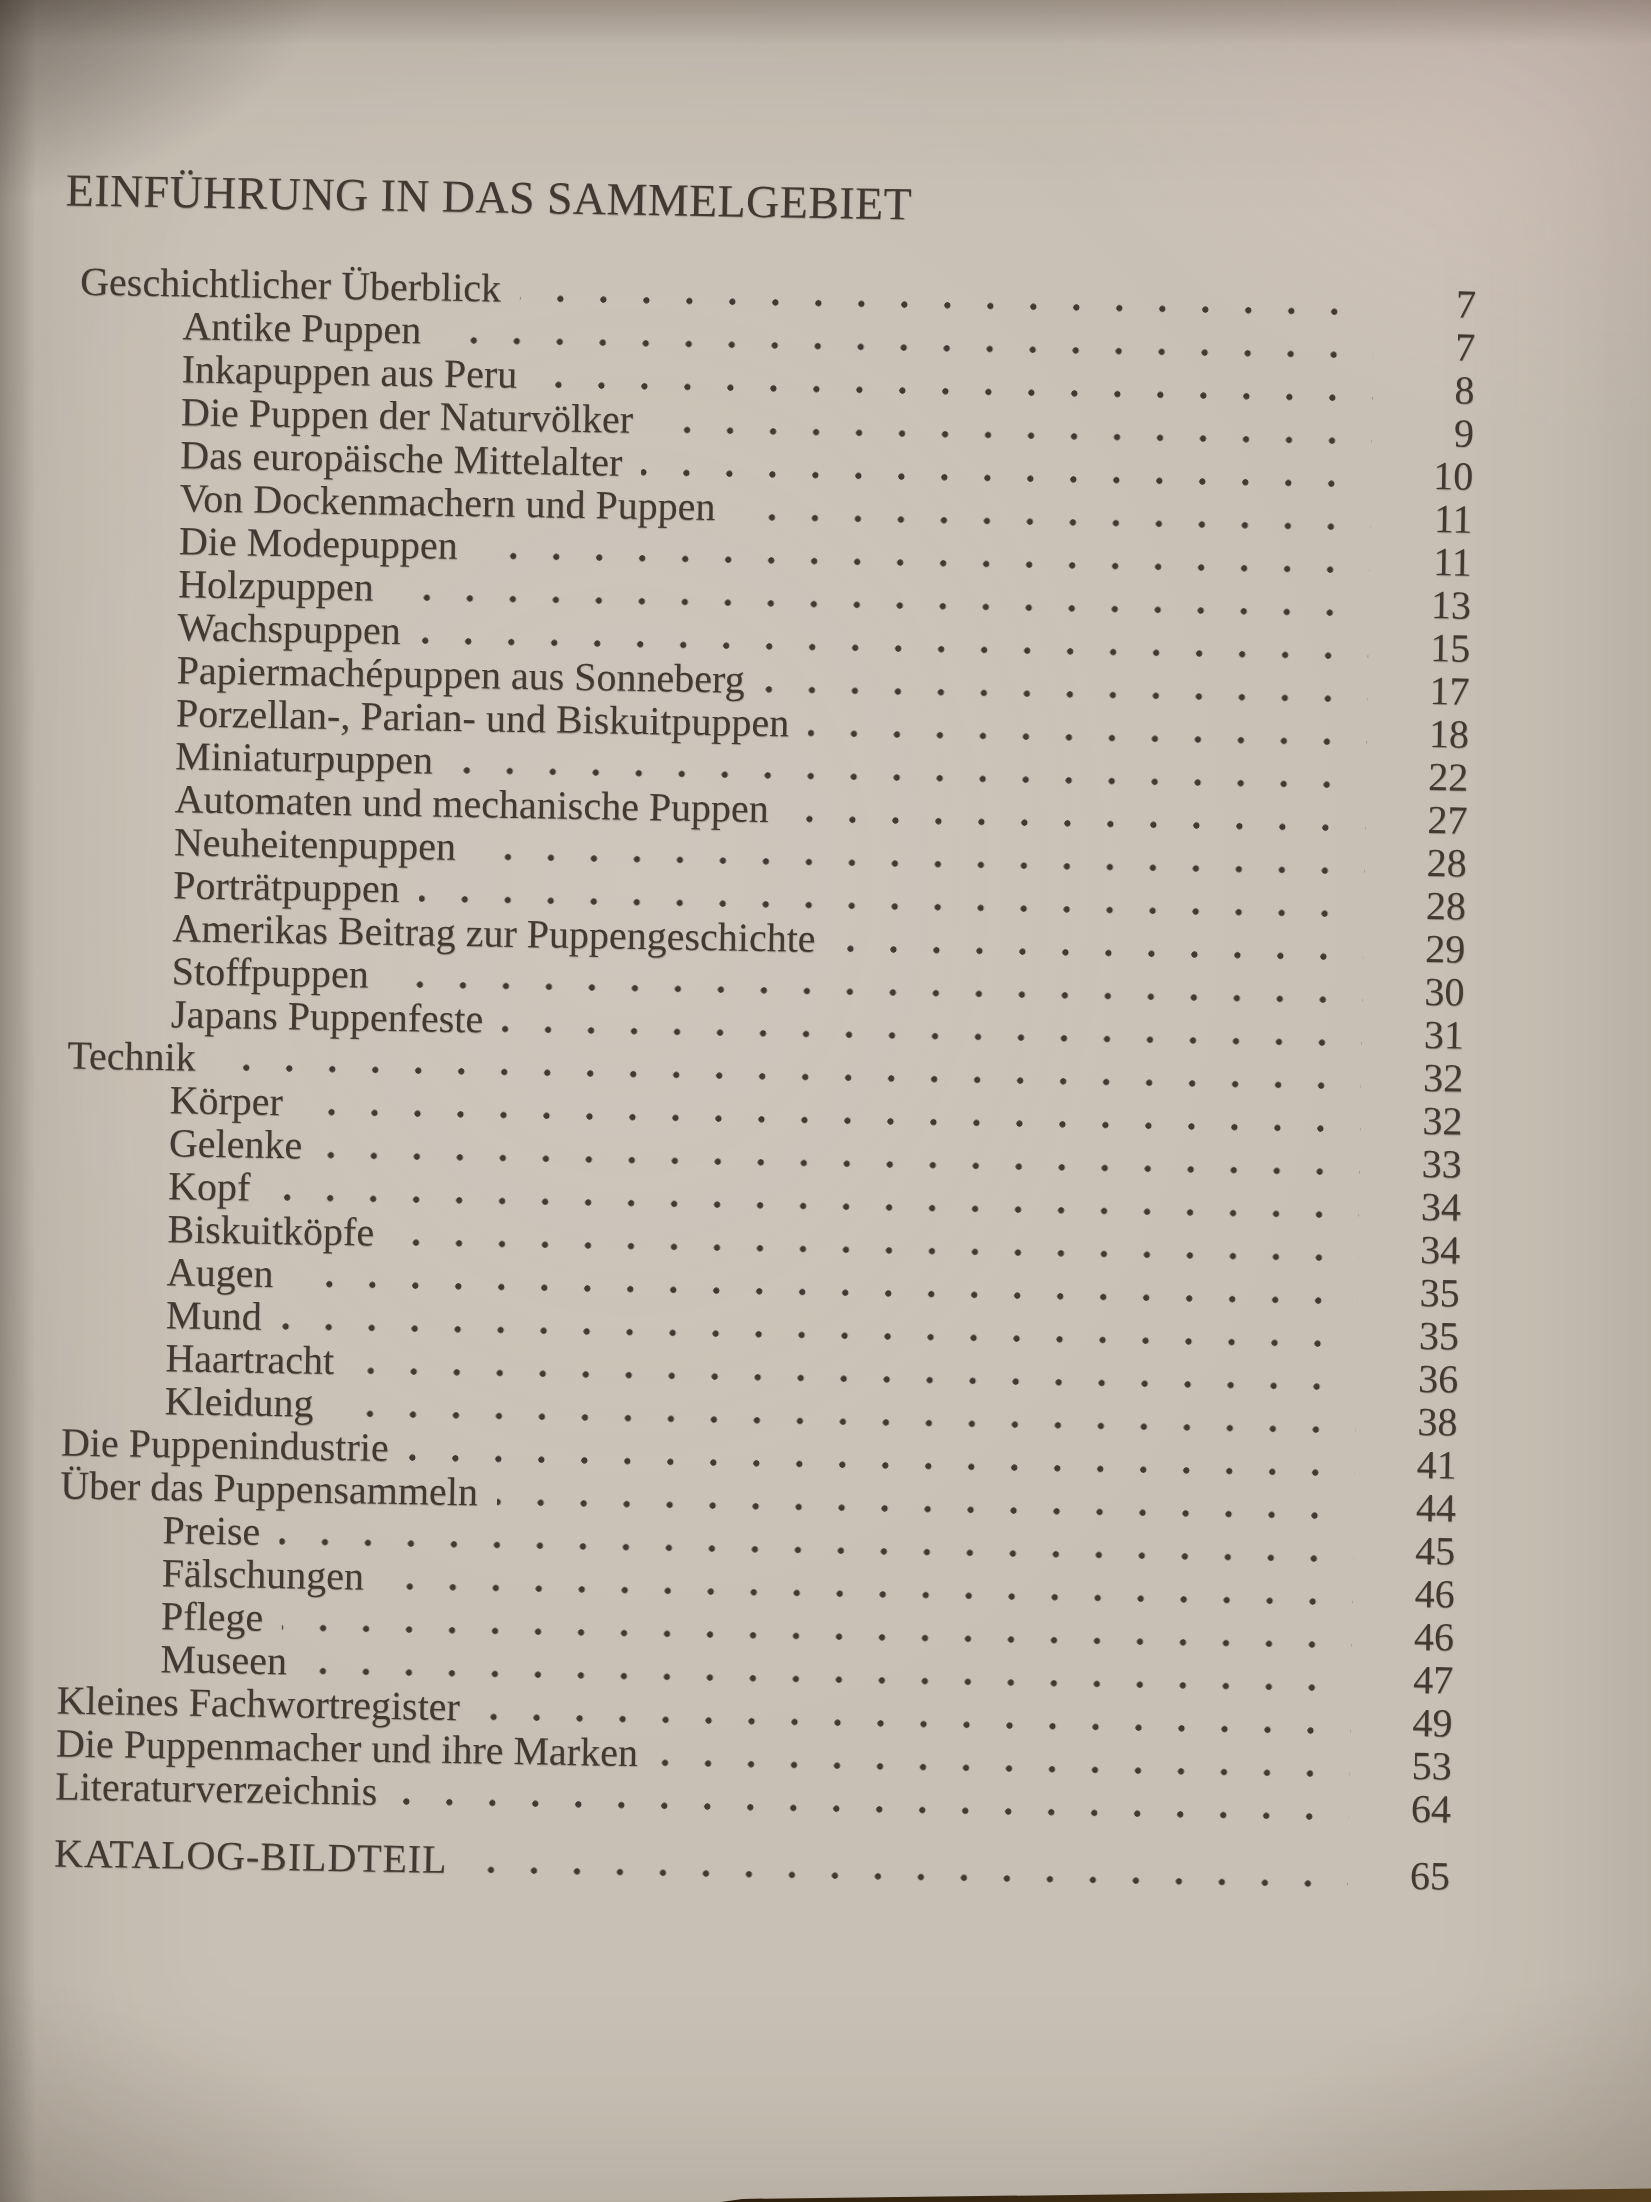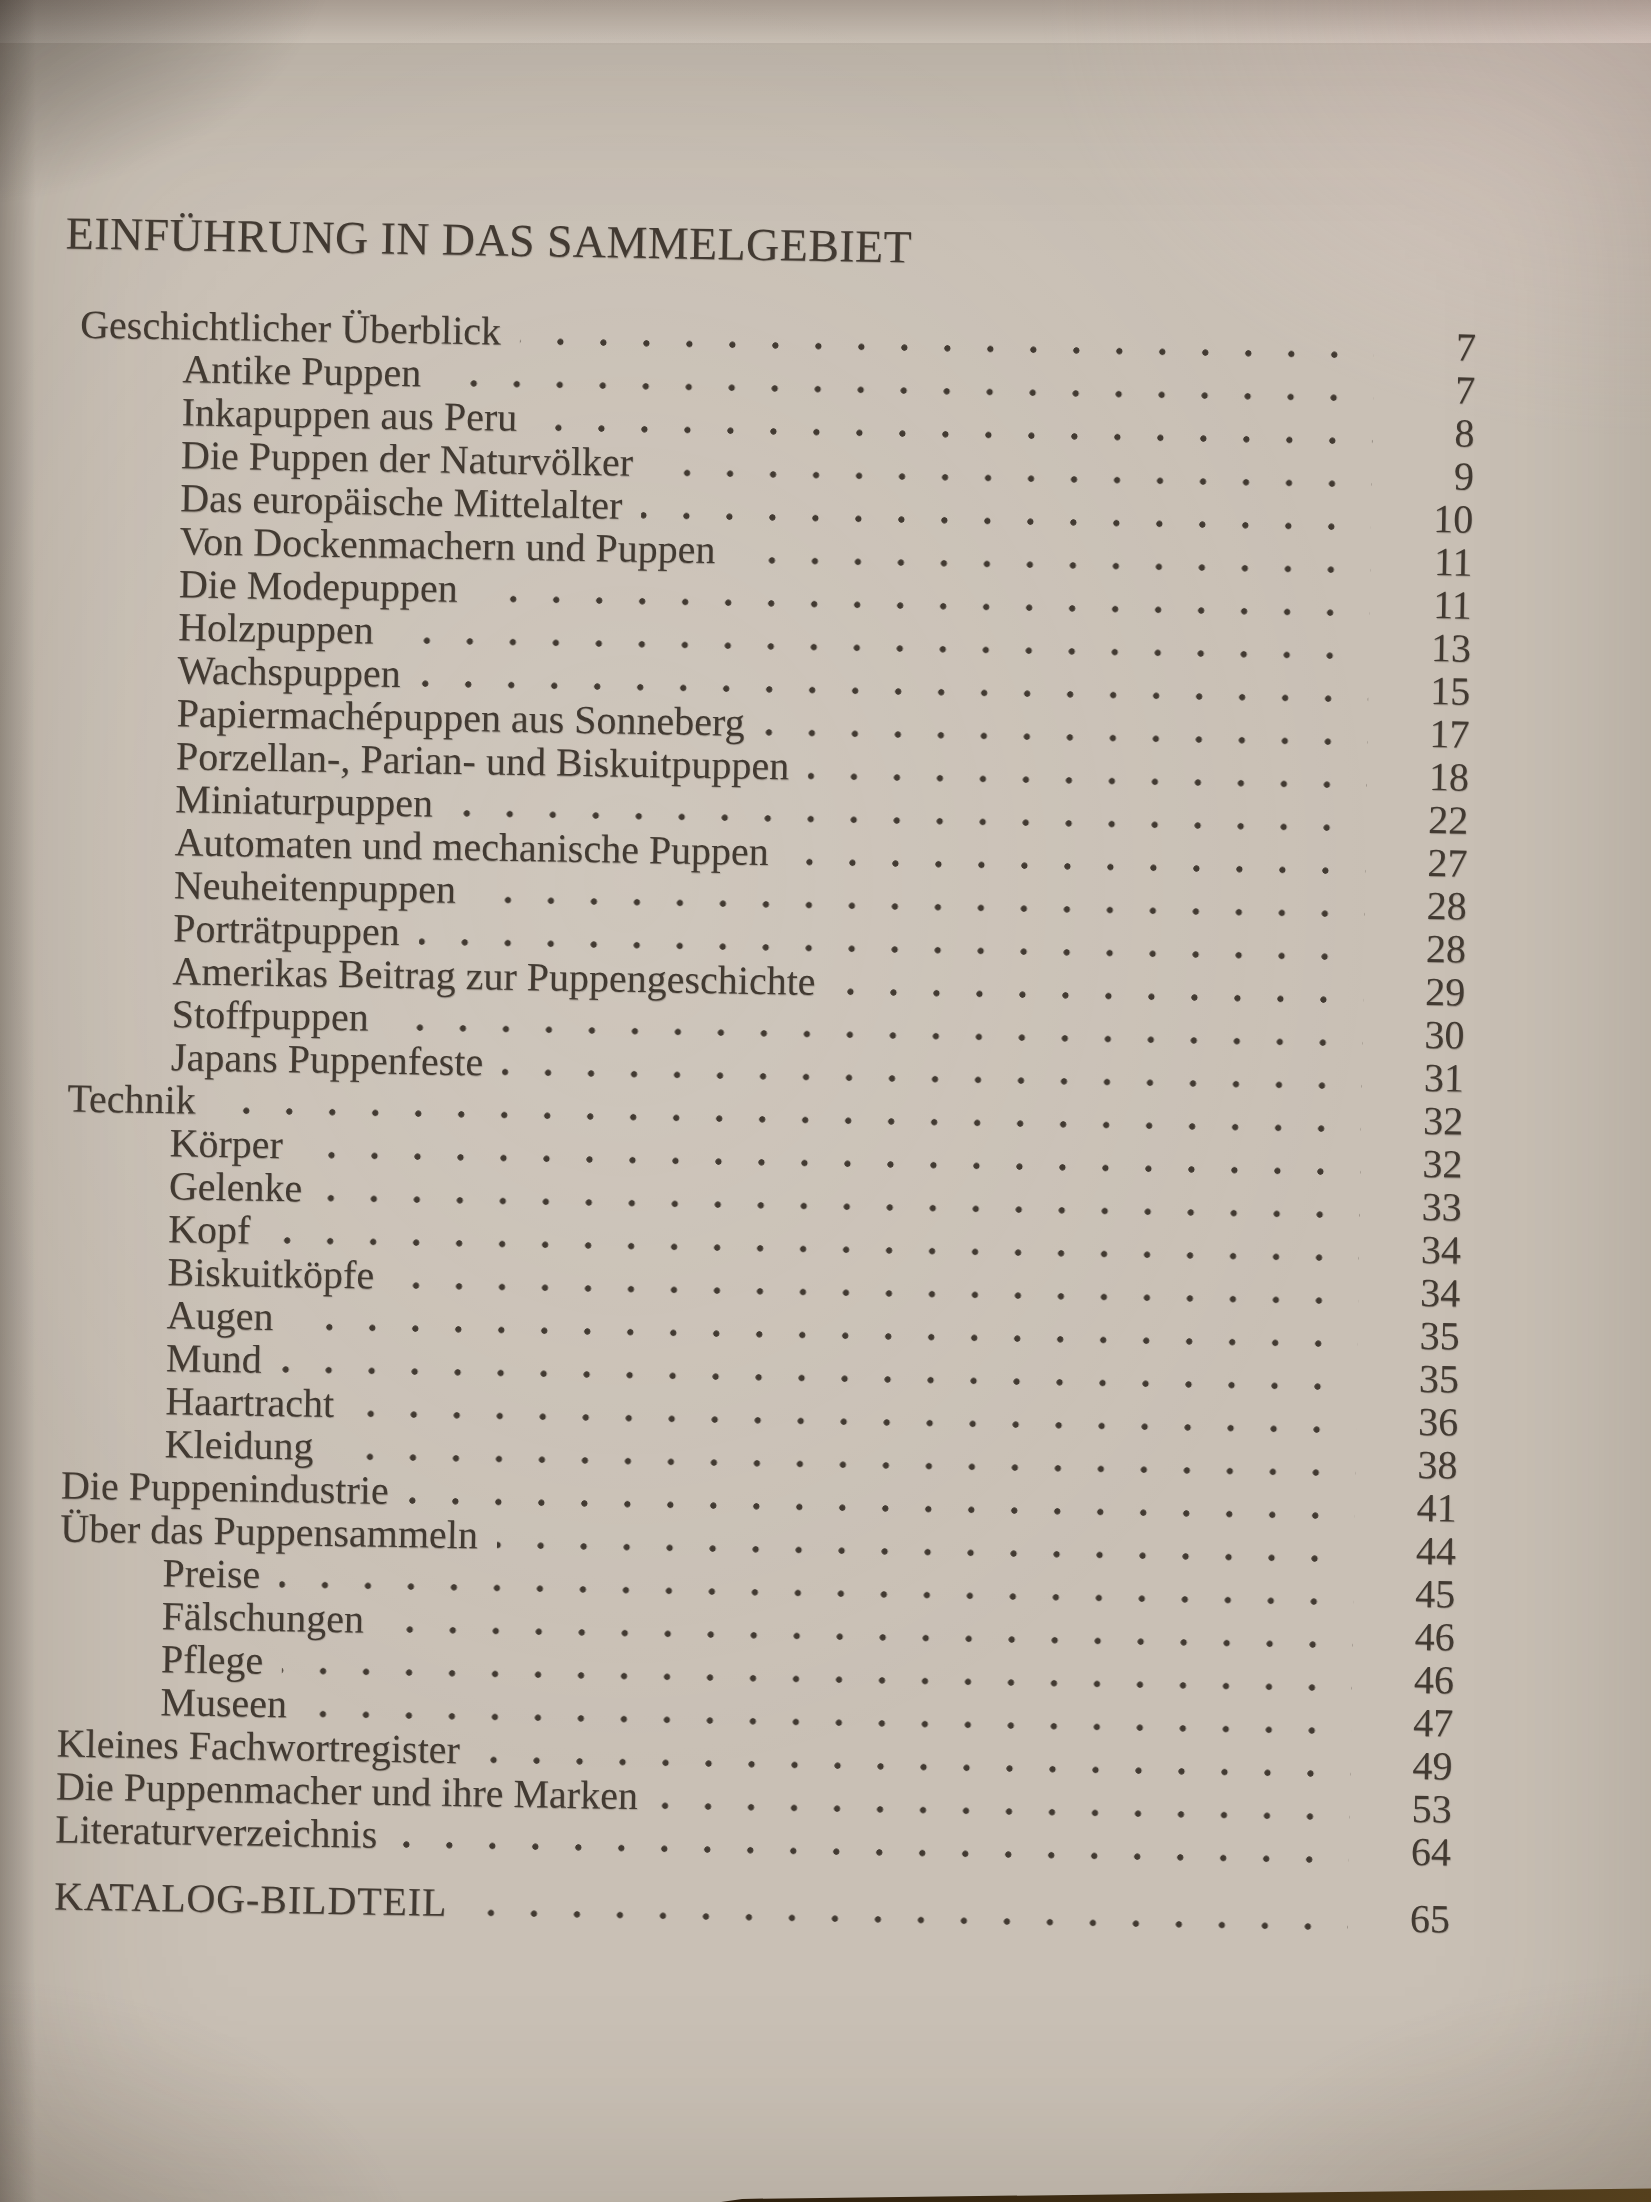--- a/index.html
+++ b/index.html
@@ -10,21 +10,21 @@
     background:
       radial-gradient(551px 370px at -60px -60px, rgba(25,20,16,0.50), rgba(25,20,16,0.20) 45%, rgba(25,20,16,0) 72%),
       linear-gradient(90deg, rgba(40,32,26,0.28) 0px, rgba(40,32,26,0) 36px),
       linear-gradient(180deg, rgba(70,50,40,0.26) 0px, rgba(70,50,40,0) 45px),
       radial-gradient(989px 706px at 100% 0%, rgba(224,192,192,0.30), rgba(224,192,192,0) 62%),
       radial-gradient(706px 482px at -2% 104%, rgba(80,66,52,0.30), rgba(80,66,52,0) 65%),
       radial-gradient(860px 551px at 102% 106%, rgba(92,76,58,0.32), rgba(92,76,58,0) 66%),
       radial-gradient(1075px 1291px at 38% 40%, rgba(255,255,248,0.10), rgba(255,255,248,0) 70%),
       #c9c0b5;
   }
-  .photo{position:absolute;inset:0;box-shadow:inset 0 0 206px rgba(60,48,36,0.22);margin-top:43px;}
+  .photo{position:absolute;inset:0;box-shadow:inset 0 0 206px rgba(60,48,36,0.22);}
   .sheet{
     position:absolute;left:0;top:0;width:1652px;
     transform:rotate(0.95deg);transform-origin:103px 172px;
   }
   .title{
     margin:0 0 0 66px;padding-top:165px;
     font-size:46px;font-weight:normal;line-height:52px;letter-spacing:0.4px;
     text-shadow:0.5px 0.8px 0.9px rgba(62,54,47,0.35);
     white-space:nowrap;
   }

